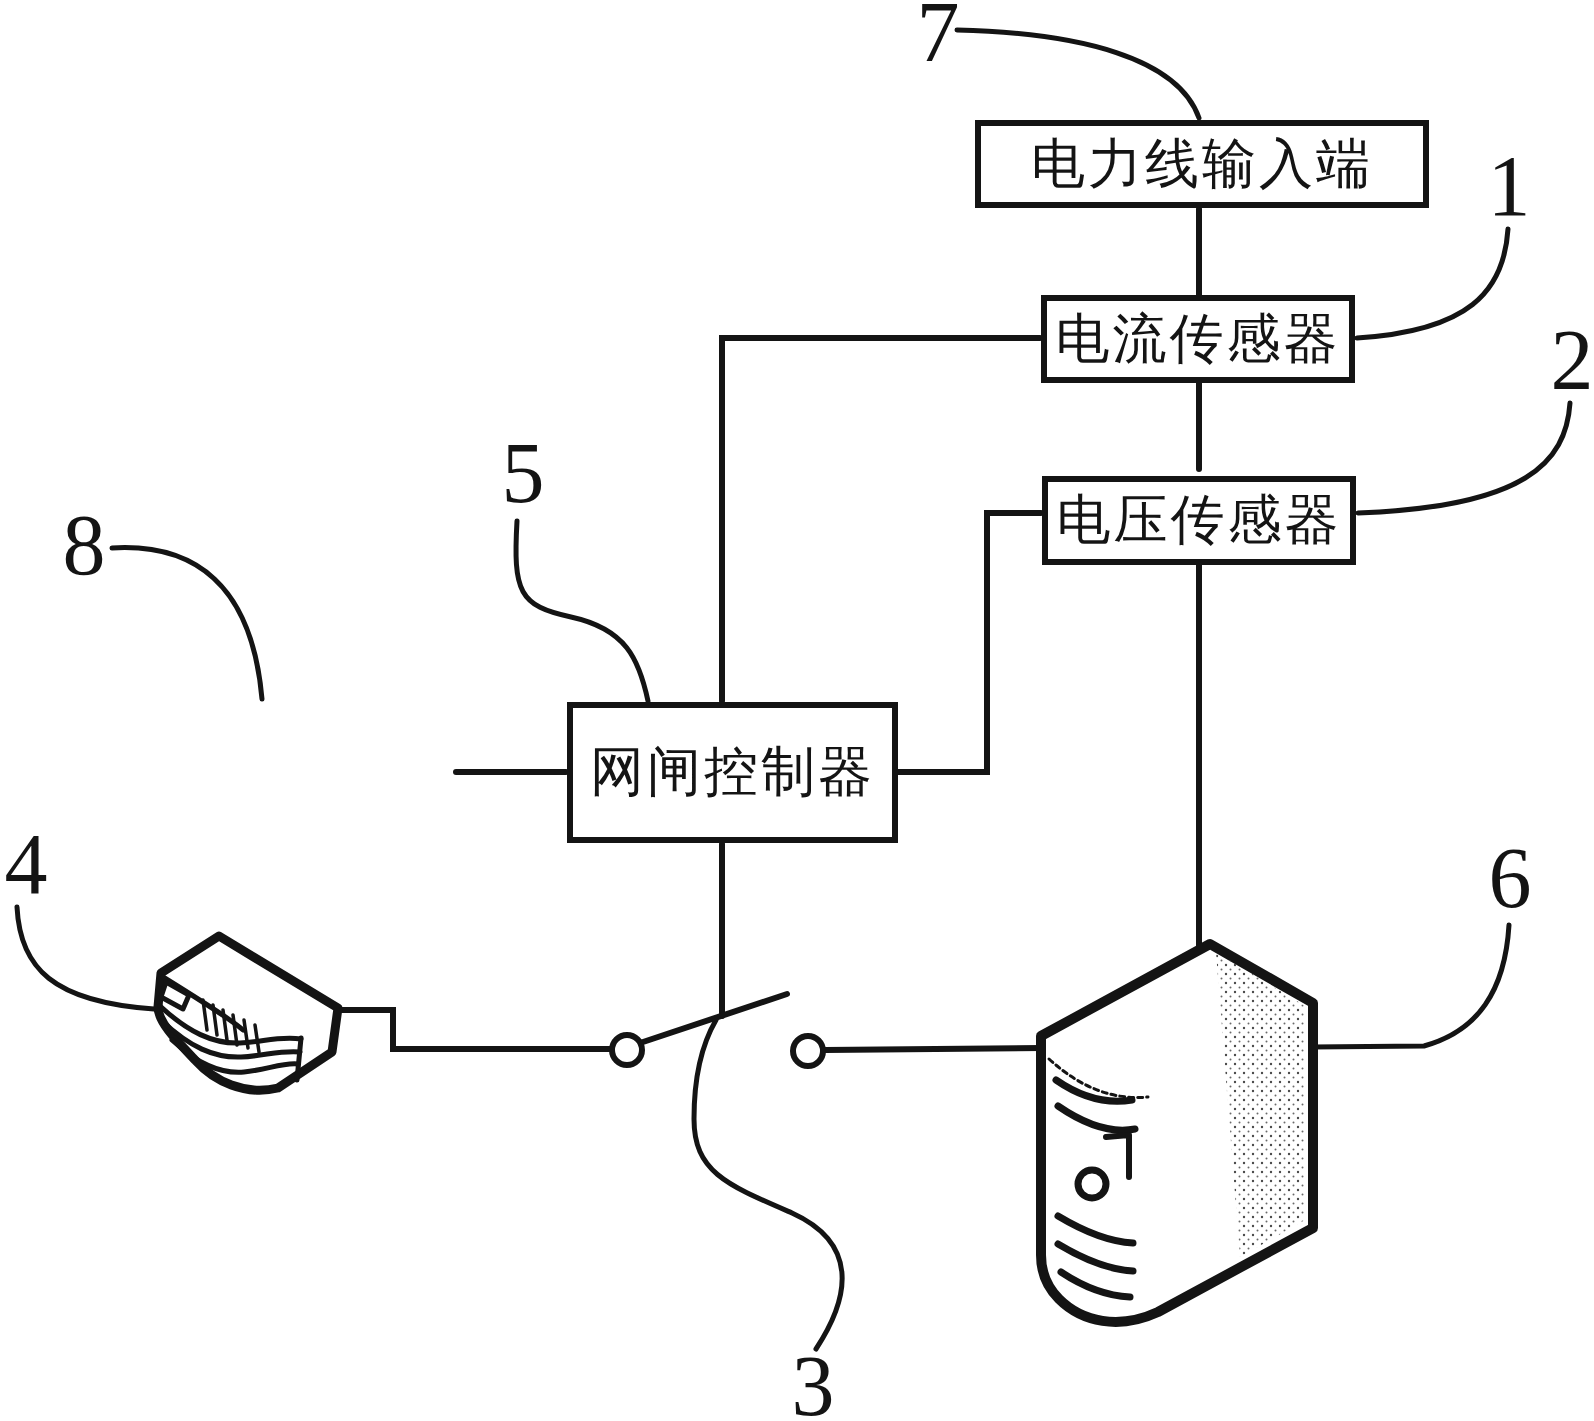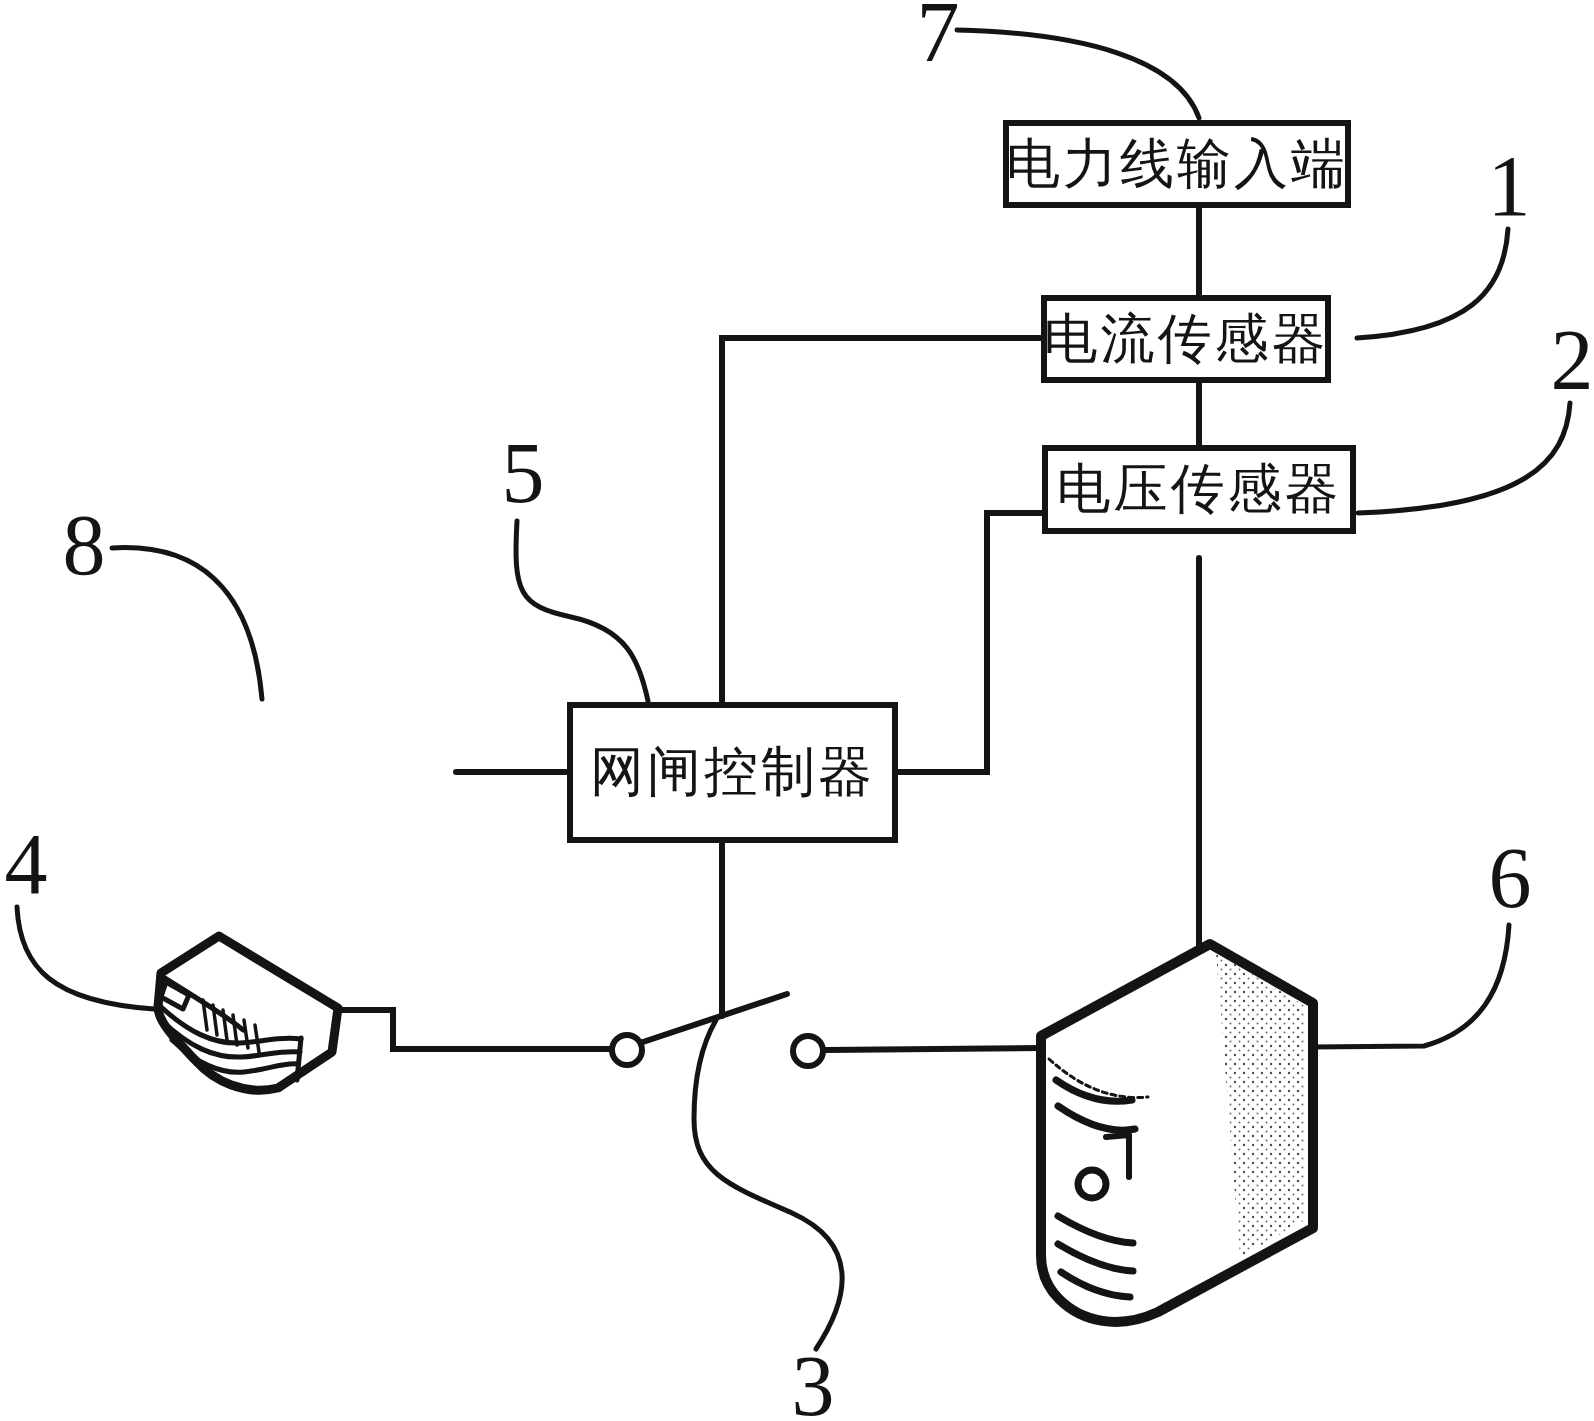--- a/index.html
+++ b/index.html
@@ -28,23 +28,23 @@
   }
   .refnum {
     position: absolute;
     transform: translate(-50%, -50%);
     font-size: 86px;
     line-height: 1;
     color: #141414;
     z-index: 3;
     font-family: "Liberation Serif", serif;
   }
-  .box-power   { left: 1003px; top: 120px; width: 348px; height: 88px;  }
-  .box-current { left: 1041px; top: 295px; width: 290px; height: 88px;  }
-  .box-voltage { left: 1042px; top: 445px; width: 314px; height: 89px;  }
+  .box-power   { left: 975px; top: 120px; width: 454px; height: 88px;  }
+  .box-current { left: 1041px; top: 295px; width: 314px; height: 88px;  }
+  .box-voltage { left: 1042px; top: 476px; width: 314px; height: 89px;  }
   .box-module  { left: 72px;   top: 700px; width: 383px; height: 143px; }
   .box-gate    { left: 567px;  top: 702px; width: 331px; height: 141px; }
   .ref-1 { left: 1509px; top: 186px; }
   .ref-2 { left: 1572px; top: 360px; }
   .ref-3 { left: 813px;  top: 1386px; }
   .ref-4 { left: 26px;   top: 864px; }
   .ref-5 { left: 523px;  top: 473px; }
   .ref-6 { left: 1510px; top: 878px; }
   .ref-7 { left: 938px;  top: 32px; }
   .ref-8 { left: 84px;   top: 545px; }

